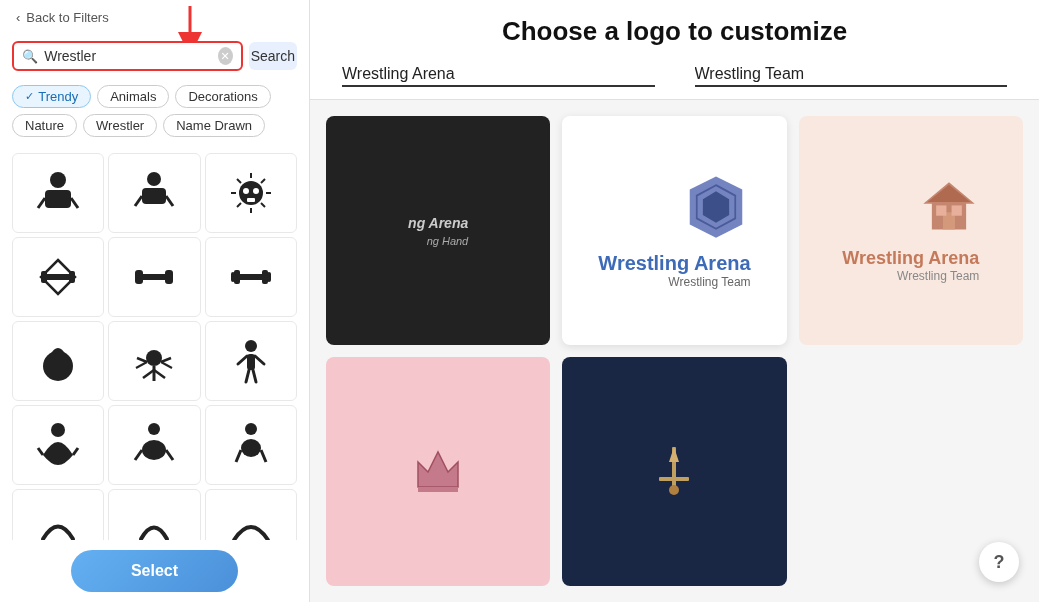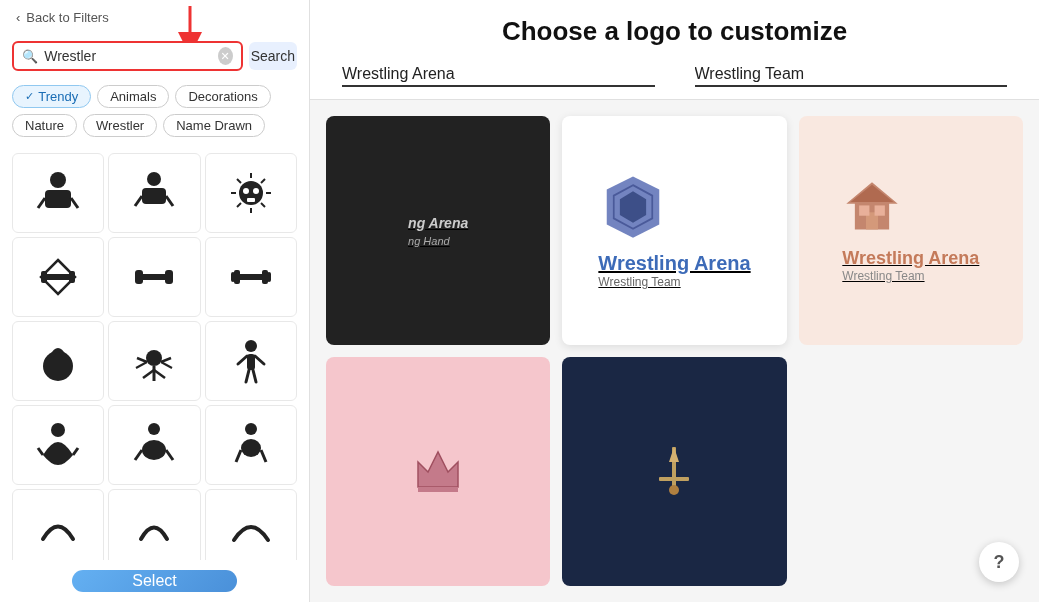--- a/index.html
+++ b/index.html
@@ -111,24 +111,24 @@
     .select-btn-wrap {
       padding: 10px 12px;
       display: flex;
       justify-content: center;
     }
     .select-btn {
       background: linear-gradient(135deg, #64b0f2, #4a90d9);
       color: #fff;
       border: none;
       border-radius: 25px;
-      padding: 2px 60px;
+      padding: 12px 60px;
       font-size: 16px;
       cursor: pointer;
-      font-weight: 400;
+      font-weight: 700;
     }
 
     
     .right-panel {
       flex: 1;
       display: flex;
       flex-direction: column;
       background: #f5f5f5;
       overflow: hidden;
     }
@@ -188,25 +188,24 @@
     }
     .logo-card.dark { background: #222; }
     .logo-card.white { background: #fff; box-shadow: 0 2px 8px rgba(0,0,0,0.1); }
     .logo-card.peach { background: #f9e8e0; }
     .logo-card.pink { background: #f5c6cc; }
     .logo-card.navy { background: #1a2744; }
 
     .logo-card-inner {
       display: flex;
       flex-direction: column;
-      align-items: flex-start;
+      align-items: flex-end;
       justify-content: center;
       text-align: center;
       padding: 20px;
-      text-decoration: underline;
     }
     .logo-name-blue {
       font-size: 20px;
       font-weight: bold;
       color: #3d6bb8;
     }
     .logo-tagline-blue {
       font-size: 12px;
       color: #666;
     }

